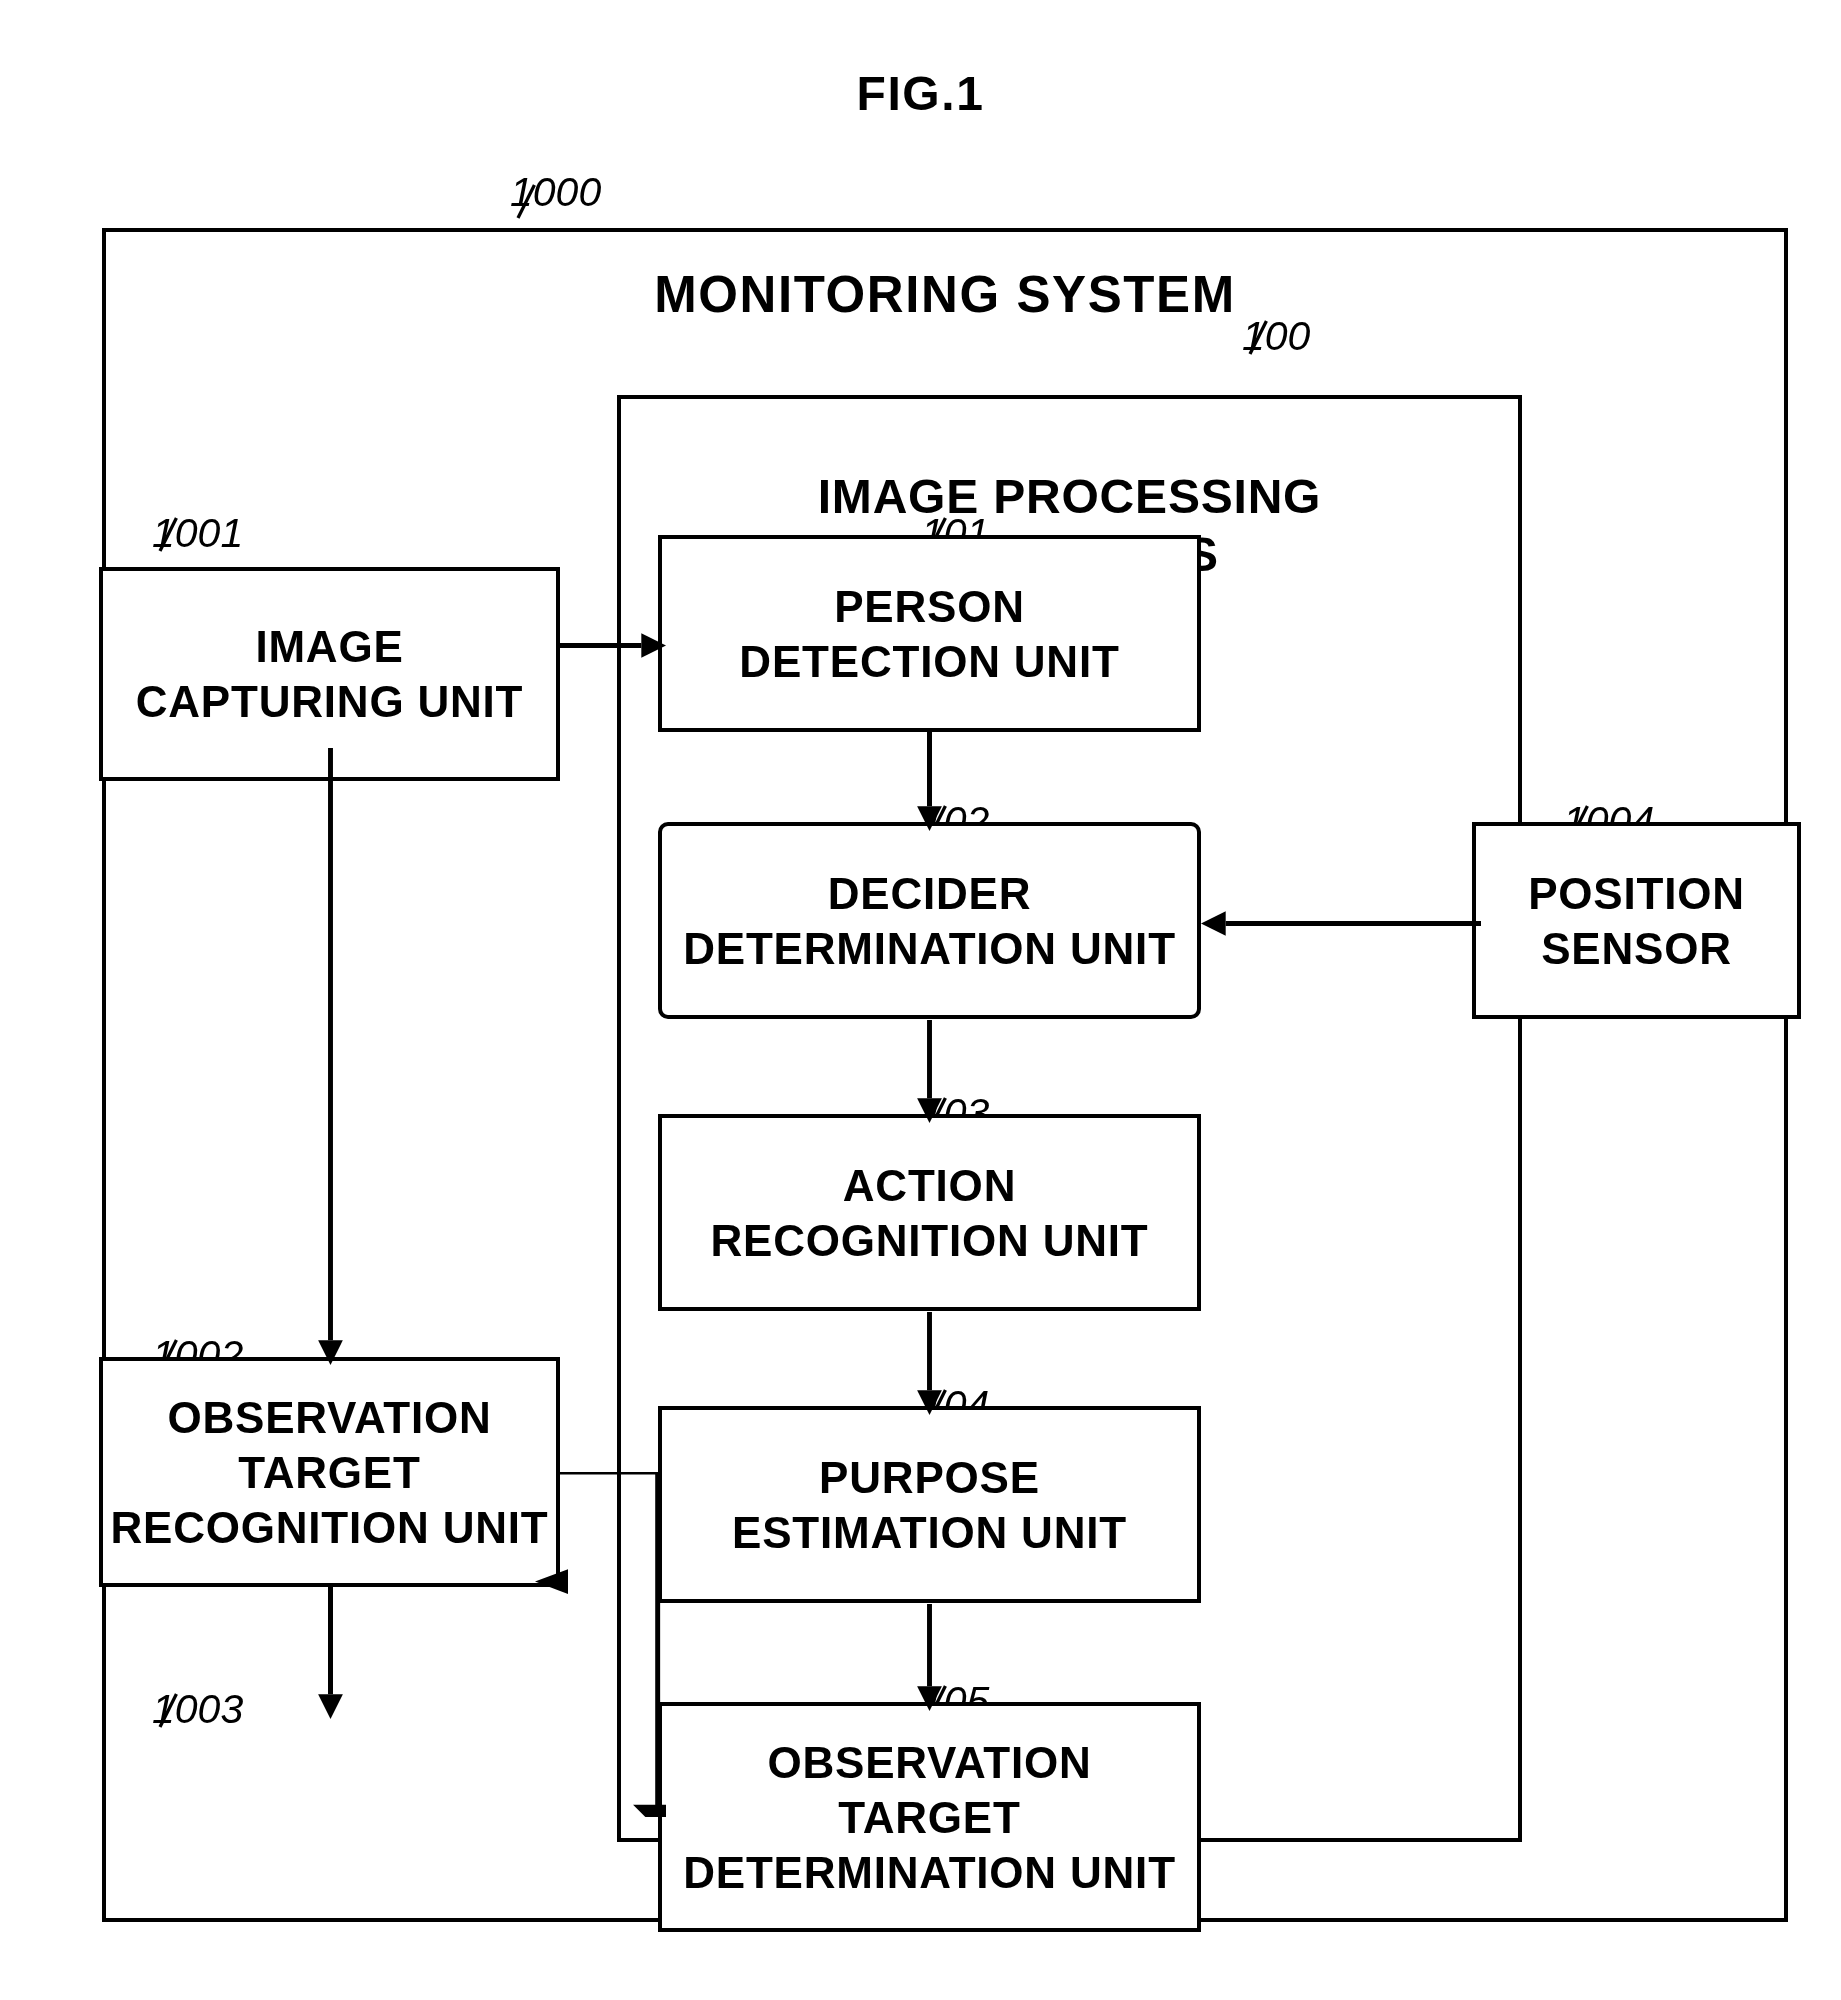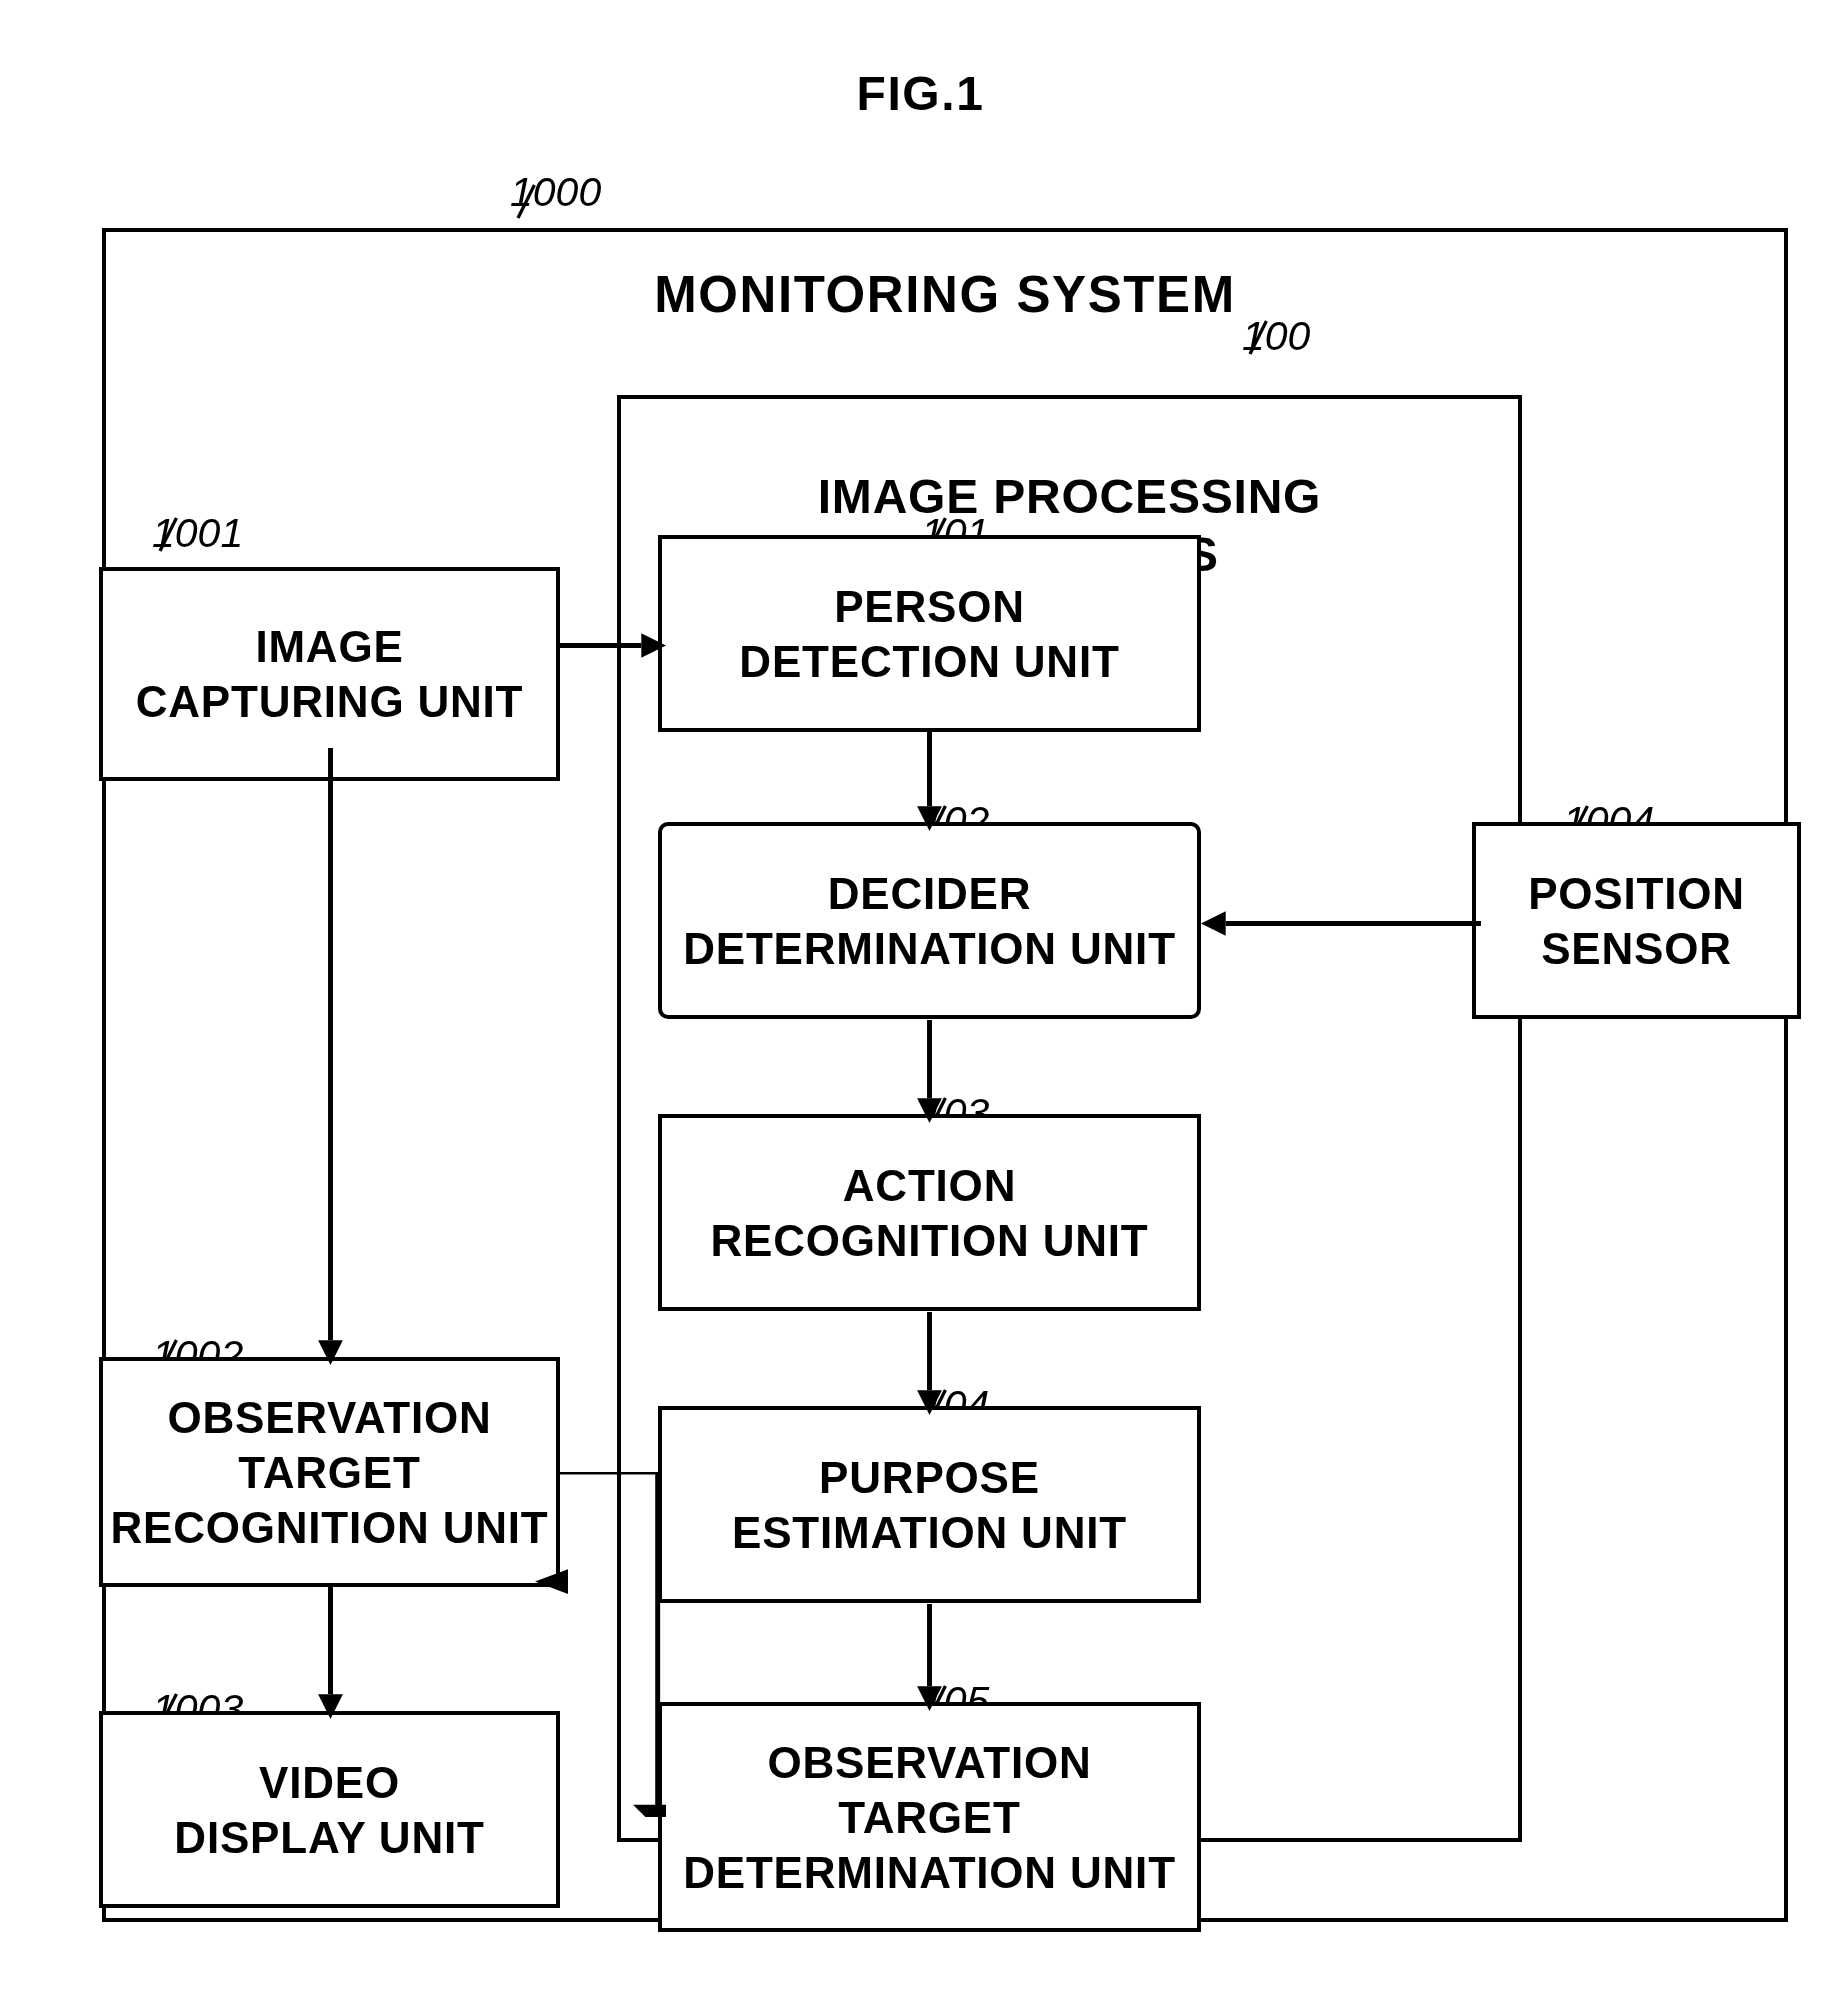--- a/index.html
+++ b/index.html
@@ -165,23 +165,20 @@
     <line x1="60" y1="5" x2="40" y2="45" stroke="#000" stroke-width="4"></line>
   </svg>
   <div class="unit-box" style="top:1357px; left:99px; width:461px; height:230px;">
     <span>OBSERVATION<br>TARGET<br>RECOGNITION UNIT</span>
   </div>
 
   <div class="ref-num" style="top:1686px; left:152px;">1003</div>
   <svg style="position:absolute;top:1690px;left:127px;" width="66" height="41" viewBox="0 0 80 50">
     <line x1="60" y1="5" x2="40" y2="45" stroke="#000" stroke-width="4"></line>
   </svg>
-  <div class="unit-box" style="top:1711px; left:99px; width:461px; height:197px;">
-    <span>VIDEO<br>DISPLAY UNIT</span>
-  </div>
 
   <div class="ref-num" style="top:798px; left:1563px;">1004</div>
   <svg style="position:absolute;top:802px;left:1538px;" width="66" height="41" viewBox="0 0 80 50">
     <line x1="60" y1="5" x2="40" y2="45" stroke="#000" stroke-width="4"></line>
   </svg>
   <div class="unit-box" style="top:822px; left:1472px; width:329px; height:197px;">
     <span>POSITION<br>SENSOR</span>
   </div>
 
   <svg style="position:absolute;top:633px;left:559px;" width="107" height="25" viewBox="0 0 130 30">

